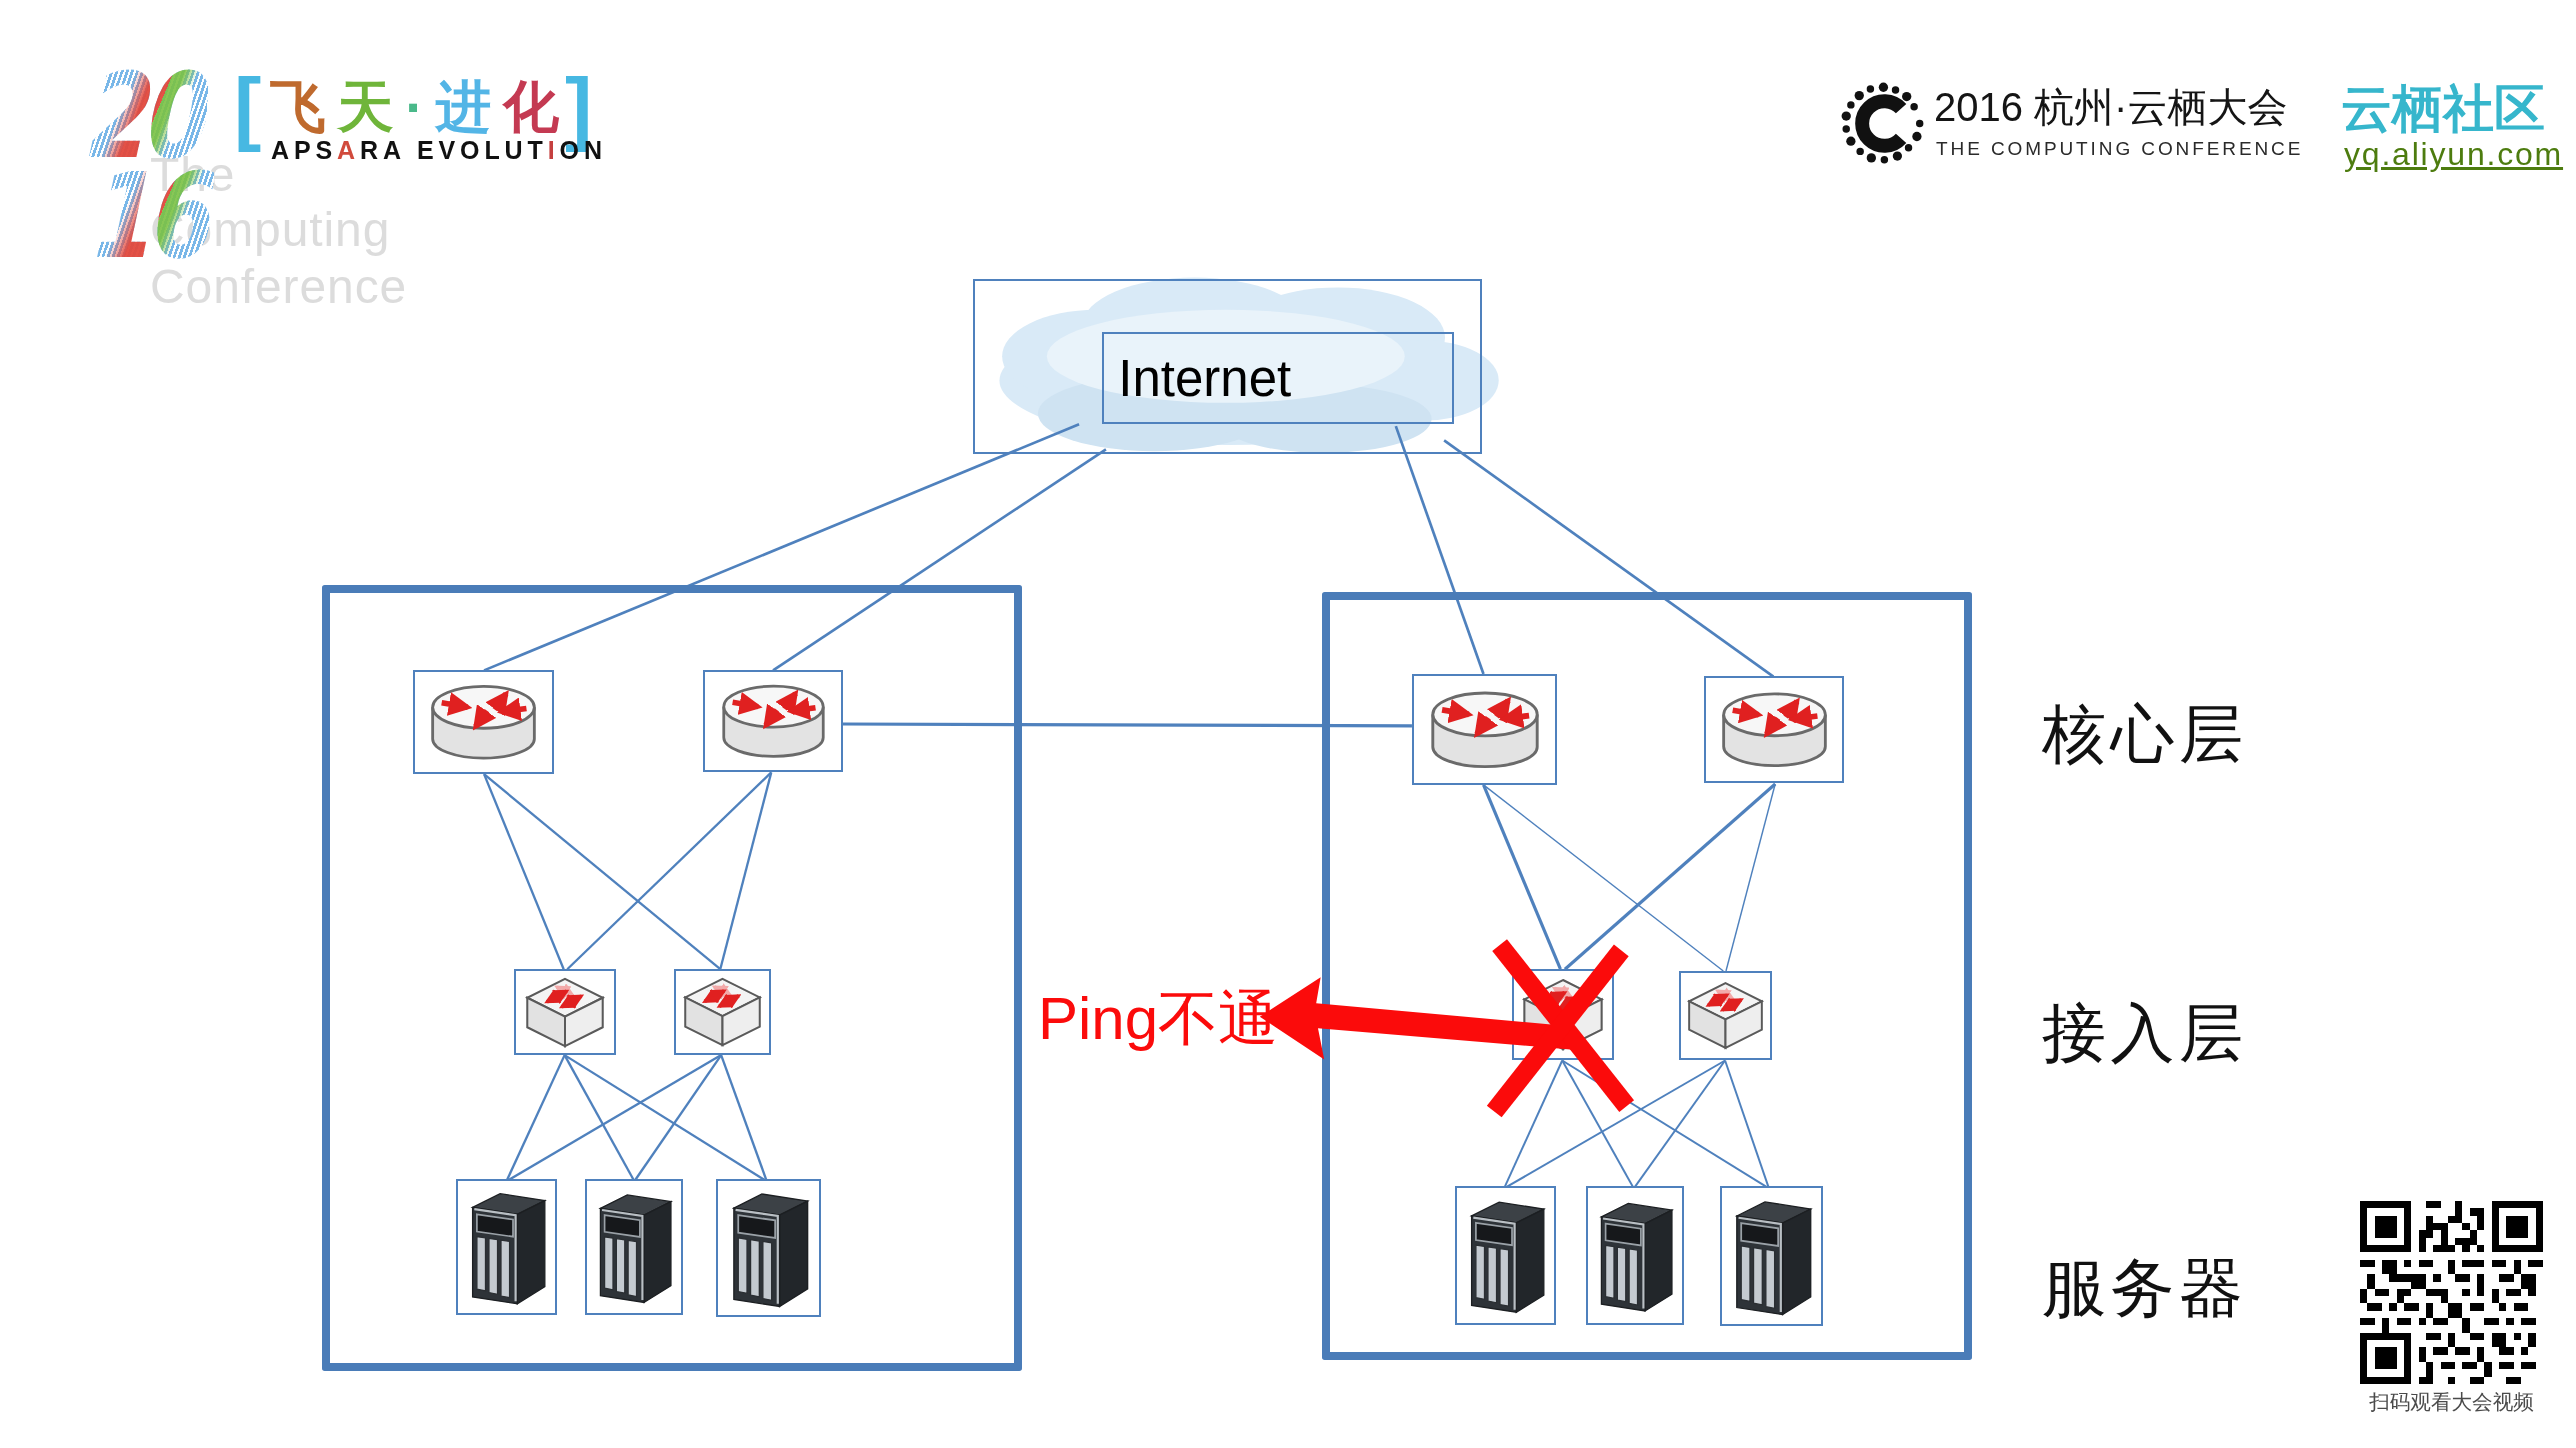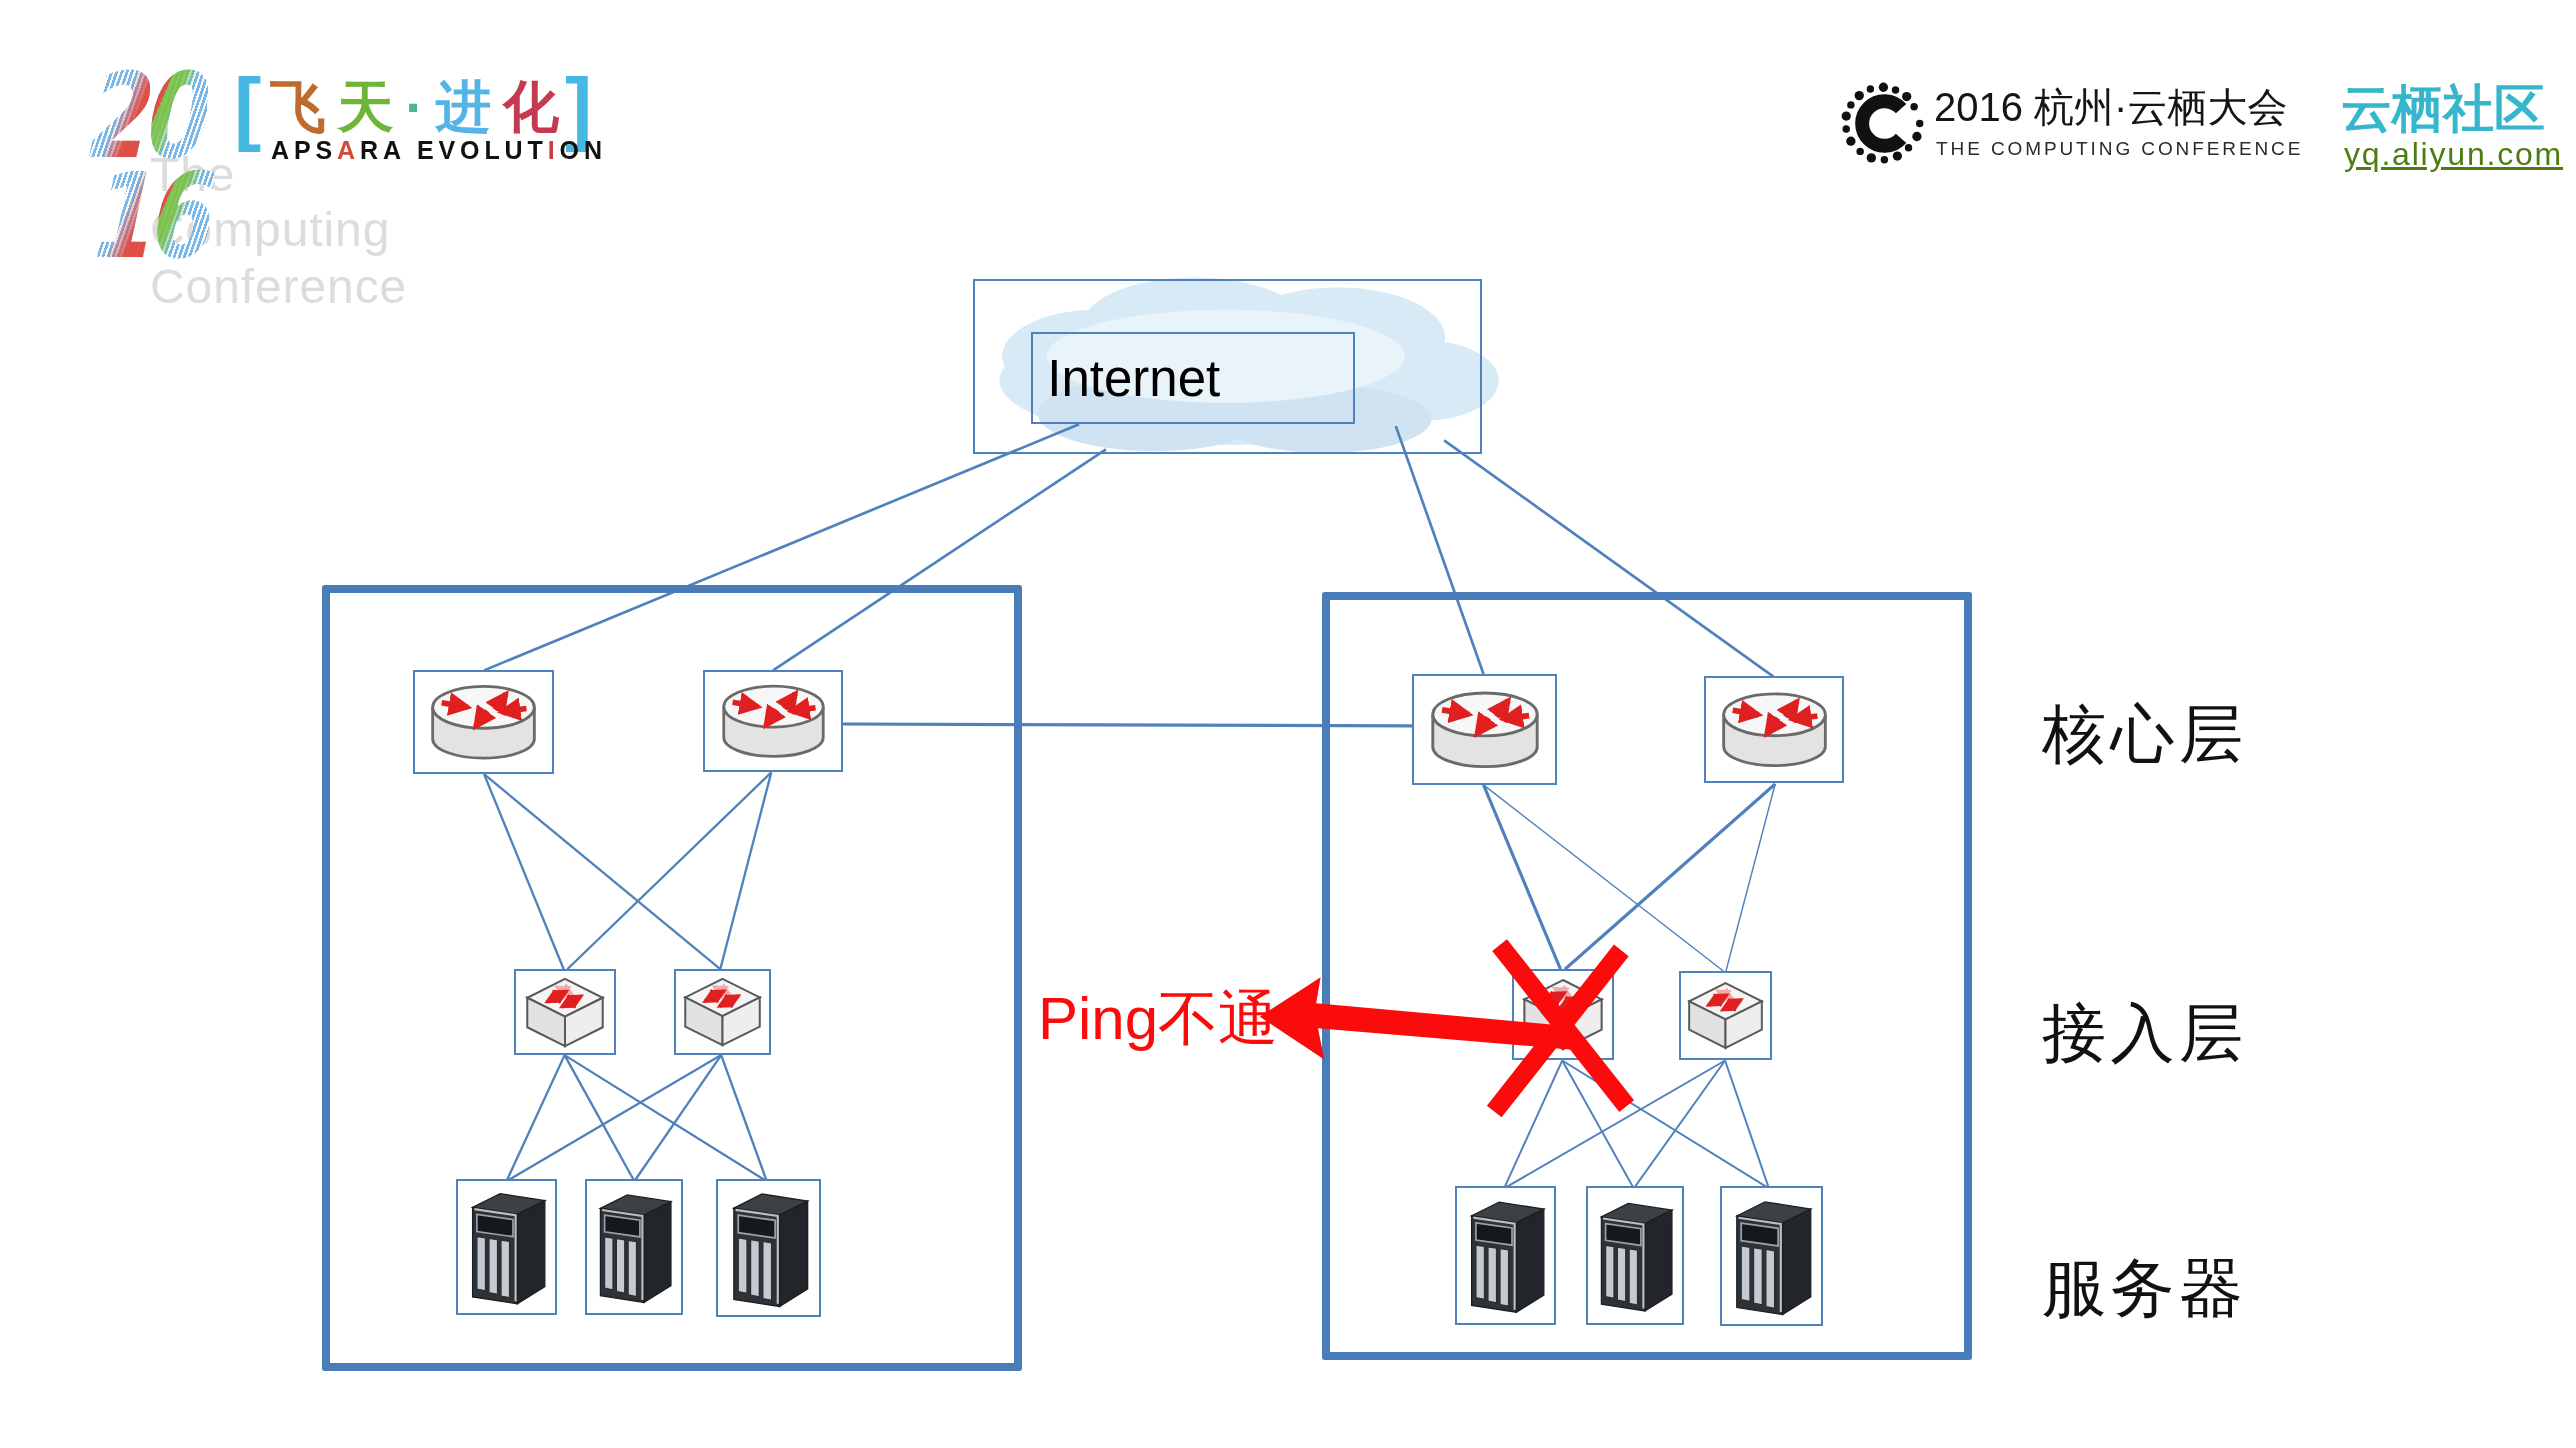--- a/index.html
+++ b/index.html
@@ -176,21 +176,21 @@
         <circle cx="84" cy="32" r="4"></circle>
     </g>
     <path d="M 70 34 A 24 24 0 1 0 70 66" fill="none" stroke="#111" stroke-width="15"></path>
   </svg>
   <div class="conf-title" style="left:1934px;top:80px">2016 杭州·云栖大会</div>
   <div class="conf-sub" style="left:1936px;top:138px">THE COMPUTING CONFERENCE</div>
   <div class="comm-name" style="left:2341px;top:75px">云栖社区</div>
   <div class="comm-url" style="left:2344px;top:136px">yq.aliyun.com</div>
 
   <div class="cloud-box" style="left:973px;top:279px;width:509px;height:175px"></div>
-  <div class="inet-box" style="left:1031px;top:332px;width:324px;height:92px">
+  <div class="inet-box" style="left:1102px;top:332px;width:352px;height:92px">
     <span class="inet-label">Internet</span>
   </div>
 
   <div class="cluster" style="left:322px;top:585px;width:700px;height:786px"></div>
   <div class="cluster" style="left:1322px;top:592px;width:650px;height:768px"></div>
 
   <div class="node" style="left:413px;top:670px;width:141px;height:104px">
     <svg width="113" height="86" viewBox="0 0 100 76">
         <use href="#ic-router"></use>
       </svg>
@@ -270,15 +270,43 @@
   <div class="ping-label" style="left:1038px;top:979px">Ping不通</div>
 
   <svg id="fg-svg" width="2576" height="1449" viewBox="0 0 2879 1619">
     <polygon fill="#fb0b0b" points="1408,1136 1476,1092 1471,1121 1758,1147 1758,1173 1473,1149 1480,1184"></polygon>
     <g stroke="#fb0b0b" stroke-width="21">
       <line x1="1676" y1="1056" x2="1818" y2="1236"></line>
       <line x1="1812" y1="1062" x2="1670" y2="1242"></line>
     </g>
   </svg>
 
+  <div class="qr-wrap" style="left:2360px;top:1201px">
+    <svg width="183" height="183" viewBox="0 0 25 25" shape-rendering="crispEdges">
+      <rect x="0" y="0" width="25" height="25" fill="#fff"></rect>
+      <g fill="#000">
+        <rect x="0" y="0" width="7" height="7"></rect>
+          <rect x="1" y="1" width="5" height="5" fill="#fff"></rect>
+          <rect x="2" y="2" width="3" height="3"></rect>
+        <rect x="18" y="0" width="7" height="7"></rect>
+          <rect x="19" y="1" width="5" height="5" fill="#fff"></rect>
+          <rect x="20" y="2" width="3" height="3"></rect>
+        <rect x="0" y="18" width="7" height="7"></rect>
+          <rect x="1" y="19" width="5" height="5" fill="#fff"></rect>
+          <rect x="2" y="20" width="3" height="3"></rect>
+        <path d="M8 6h1v1h-1z M10 6h1v1h-1z M12 6h1v1h-1z M14 6h1v1h-1z M16 6h1v1h-1z M6 8h1v1h-1z M6 10h1v1h-1z M6 12h1v1h-1z M6 14h1v1h-1z M6 16h1v1h-1z
+          M9 0h2v1h-2z M13 0h1v2h-1z M15 1h2v1h-2z M9 2h1v3h-1z M12 2h2v1h-2z M16 2h1v2h-1z M10 3h2v1h-2z M14 3h1v1h-1z M8 4h1v2h-1z M11 4h1v3h-1z M15 4h1v1h-1z M13 5h3v1h-3z
+          M0 8h2v1h-2z M3 8h2v2h-2z M8 8h2v1h-2z M12 8h1v2h-1z M14 8h3v1h-3z M18 8h2v1h-2z M21 8h1v2h-1z M23 8h2v1h-2z
+          M1 10h1v2h-1z M4 10h2v1h-2z M7 10h2v2h-2z M10 10h1v1h-1z M13 10h2v1h-2z M16 10h1v3h-1z M19 10h2v1h-2z M22 10h2v2h-2z
+          M0 12h1v2h-1z M2 12h2v1h-2z M5 12h1v2h-1z M9 12h2v1h-2z M11 12h1v2h-1z M14 12h1v1h-1z M18 12h1v2h-1z M20 12h2v1h-2z M23 12h1v1h-1z
+          M1 14h2v1h-2z M4 14h1v1h-1z M6 14h2v1h-2z M9 14h1v2h-1z M12 14h2v2h-2z M15 14h2v1h-2z M19 14h1v1h-1z M21 14h2v1h-2z
+          M0 16h2v1h-2z M3 16h1v2h-1z M5 16h2v1h-2z M8 16h1v1h-1z M10 16h2v1h-2z M14 16h1v2h-1z M17 16h2v1h-2z M20 16h1v1h-1z M22 16h2v1h-2z
+          M9 18h2v1h-2z M12 18h1v2h-1z M15 18h2v1h-2z M18 18h2v2h-2z M21 18h1v1h-1z M23 18h1v2h-1z
+          M8 20h1v2h-1z M10 20h2v1h-2z M13 20h2v1h-2z M16 20h1v2h-1z M19 20h2v1h-2z M22 20h1v1h-1z
+          M9 22h1v2h-1z M11 22h2v1h-2z M14 22h2v1h-2z M17 22h1v2h-1z M19 22h2v1h-2z M22 22h2v1h-2z
+          M8 24h2v1h-2z M12 24h1v1h-1z M15 24h2v1h-2z M20 24h2v1h-2z"></path>
+      </g>
+    </svg>
+    <div class="qr-caption">扫码观看大会视频</div>
+  </div>
 
 </div>
 
 
 </body></html>

